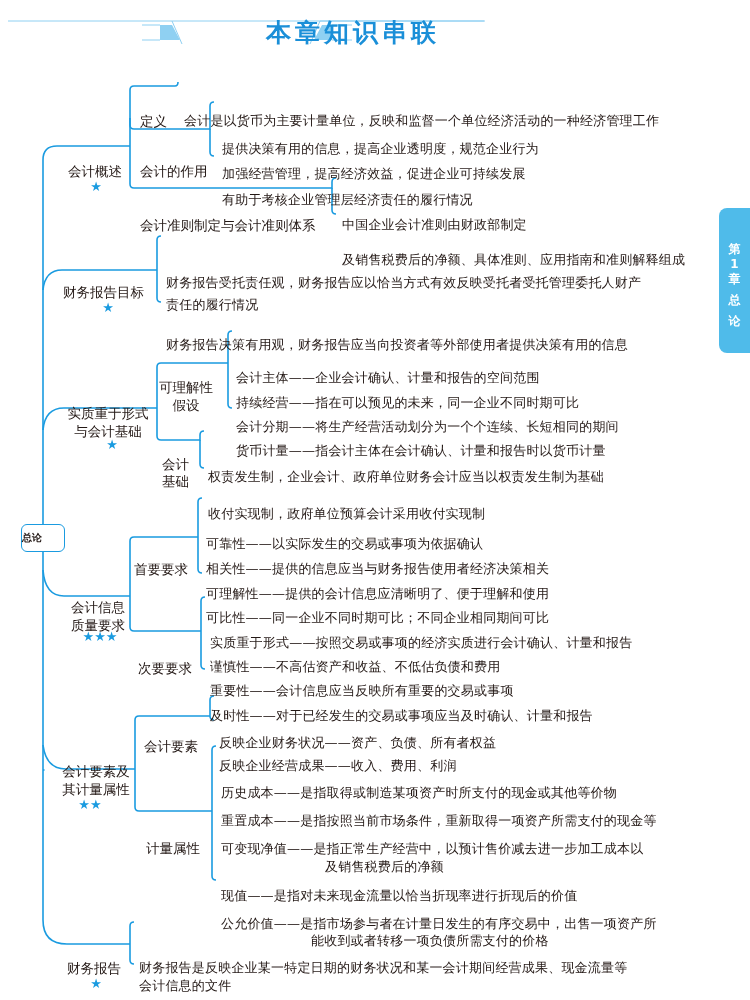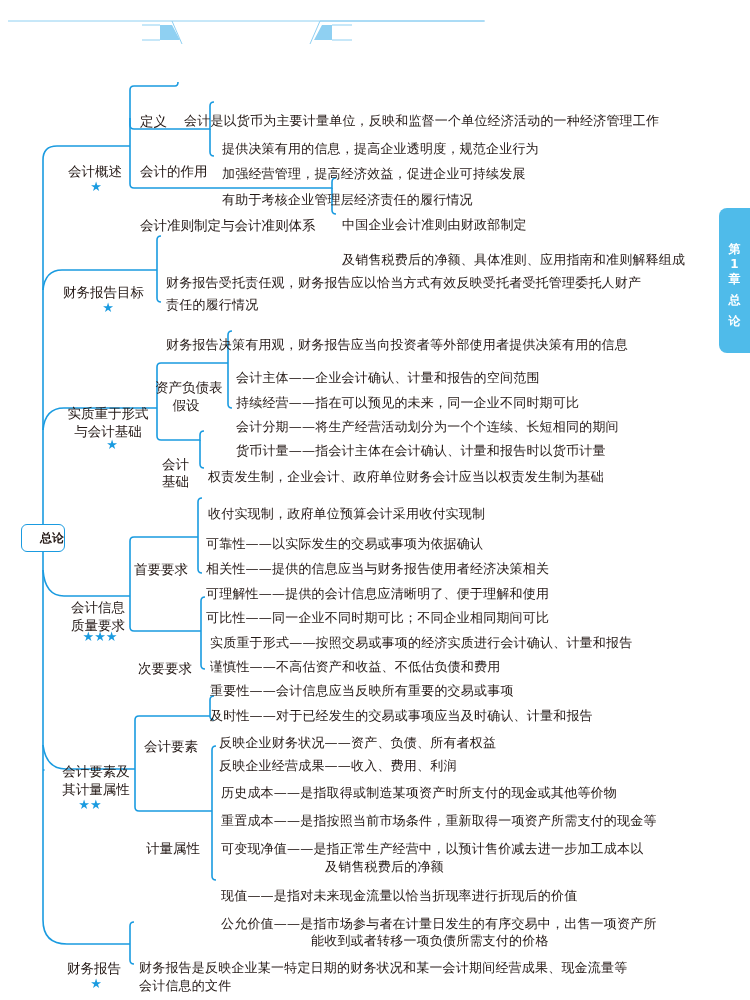--- a/index.html
+++ b/index.html
@@ -22,41 +22,42 @@
   .side-tab {
     position:absolute; left:719px; top:208px; width:31px; height:145px;
     background:#4fbbea; border-radius:8px 0 0 8px; color:#fff;
     font-family:"DejaVu Sans",sans-serif; font-weight:bold; font-size:12px;
     text-align:center; line-height:15px;
   }
   .side-tab span { display:block; margin-top:6px; }
   .root {
     position:absolute; left:21px; top:524px; width:42px; height:26px;
     border:1.5px solid #1a9be0; border-radius:6px; background:#fff;
-    font-size:12px; font-weight:bold; text-align:right; line-height:26px;
+    font-size:10px; font-weight:bold; text-align:left; line-height:26px;
     font-family:"DejaVu Sans",sans-serif;
   }
   .center { text-align:center; }
 </style>
 </head>
 <body>
 
 <div class="title-wrap">
   <svg width="750" height="50">
     <line x1="8" y1="21" x2="484" y2="21" stroke="#8fd0f2" stroke-width="1"></line>
     <line x1="320" y1="21" x2="485" y2="21" stroke="#8fd0f2" stroke-width="1"></line>
     <line x1="142" y1="25" x2="160" y2="25" stroke="#8fd0f2" stroke-width="1"></line>
     <line x1="142" y1="40" x2="160" y2="40" stroke="#8fd0f2" stroke-width="1"></line>
     <polygon points="160,25 172,25 180,40 160,40" fill="#8fd0f2"></polygon>
     <line x1="172" y1="21" x2="182" y2="44" stroke="#8fd0f2" stroke-width="1"></line>
     <polygon points="322,25 332,25 332,40 314,40" fill="#8fd0f2"></polygon>
     <line x1="332" y1="25" x2="352" y2="25" stroke="#8fd0f2" stroke-width="1"></line>
     <line x1="332" y1="40" x2="352" y2="40" stroke="#8fd0f2" stroke-width="1"></line>
     <line x1="320" y1="21" x2="310" y2="44" stroke="#8fd0f2" stroke-width="1"></line>
   </svg>
+  <div class="title-text">本章知识串联</div>
 </div>
 
 <div class="side-tab">
   <span style="margin-top:34px">第</span>
   <span style="margin-top:0">1</span>
   <span style="margin-top:0">章</span>
   <span>总</span>
   <span>论</span>
 </div>
 
@@ -123,21 +124,21 @@
 <div class="abs t" style="left:166px;top:228px">财务报告受托责任观，财务报告应以恰当方式有效反映受托者受托管理委托人财产</div>
 <div class="abs t" style="left:166px;top:250px">责任的履行情况</div>
 <div class="abs t" style="left:166px;top:290px">财务报告决策有用观，财务报告应当向投资者等外部使用者提供决策有用的信息</div>
 
 <div class="abs lbl center" style="left:60px;top:358px;width:96px">
   <div>实质重于形式</div>
   <div>与会计基础</div>
 </div>
 <div class="abs star" style="left:104px;top:392px;width:16px">★</div>
 <div class="abs lbl center" style="left:155px;top:332px;width:62px">
-  <div>资产负债表</div>
+  <div>可理解性</div>
   <div>假设</div>
 </div>
 <div class="abs t" style="left:236px;top:323px">会计主体——企业会计确认、计量和报告的空间范围</div>
 <div class="abs t" style="left:236px;top:348px">持续经营——指在可以预见的未来，同一企业不同时期可比</div>
 <div class="abs t" style="left:236px;top:372px">会计分期——将生产经营活动划分为一个个连续、长短相同的期间</div>
 <div class="abs t" style="left:236px;top:396px">货币计量——指会计主体在会计确认、计量和报告时以货币计量</div>
 <div class="abs lbl" style="left:162px;top:410px;line-height:17px">
   <div>会计</div>
   <div>基础</div>
 </div>

